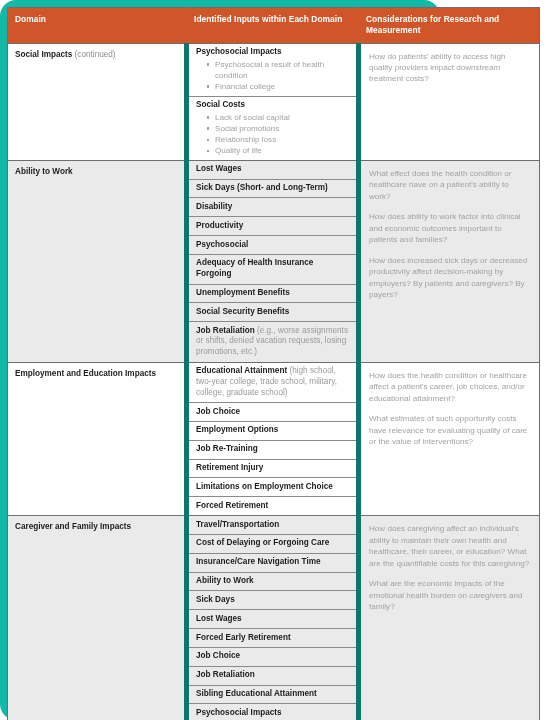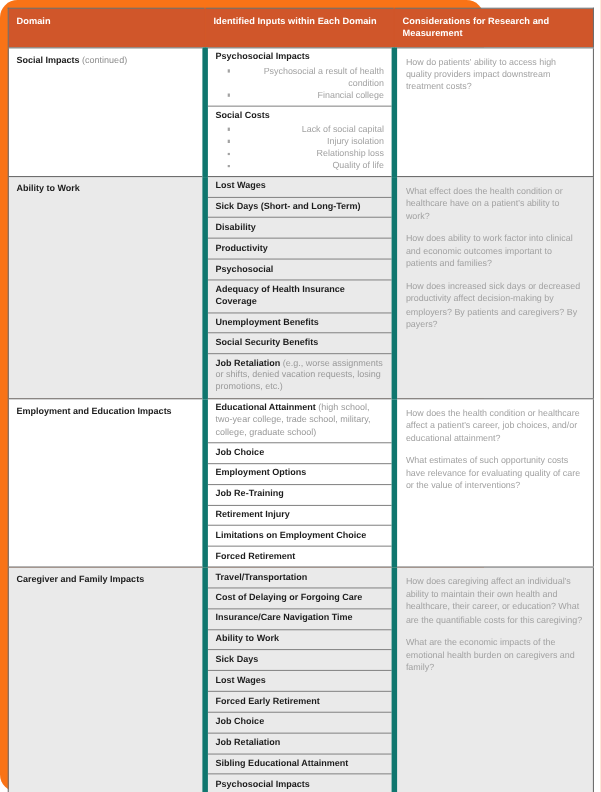--- a/index.html
+++ b/index.html
@@ -12,21 +12,21 @@
     height: 720px;
     font-family: "Liberation Sans", sans-serif;
     -webkit-font-smoothing: antialiased;
   }
   .page {
     width: 440px;
     height: 720px;
     box-sizing: border-box;
     padding: 7px 7px 7px 7px;
     position: relative;
-    background: #f97316;
+    background: #14b8a6;
     border-radius: 16px;
   }
   table.matrix {
     width: 532px;
     border-collapse: collapse;
     table-layout: fixed;
     border: 1px solid #6e6e6e;
   }
   col.c-domain   { width: 179px; }
   col.c-inputs   { width: 172px; }
@@ -95,21 +95,20 @@
     margin: 1px 0 0 0;
     padding: 0 0 0 11px;
   }
   ul.bullets li {
     position: relative;
     color: #a2a2a2;
     font-size: 8.1px;
     line-height: 1.37;
     padding-left: 8px;
     font-weight: normal;
-    text-align: right;
   }
   ul.bullets li::before {
     content: "";
     position: absolute;
     left: 0;
     top: 4.5px;
     width: 2.2px;
     height: 2.2px;
     background: #a2a2a2;
   }
@@ -156,21 +155,21 @@
             <div class="domain-cell"><span>Social Impacts</span><span class="muted"> (continued)</span></div>
           </td>
           <td>
             <div class="inputs-stack">
               <div class="input-item"><span class="strong">Psychosocial Impacts</span><ul class="bullets">
                   <li>Psychosocial a result of health condition</li>
                   <li>Financial college</li>
                 </ul></div>
               <div class="input-item"><span class="strong">Social Costs</span><ul class="bullets">
                   <li>Lack of social capital</li>
-                  <li>Injury isolation</li>
+                  <li>Social promotions</li>
                   <li>Relationship loss</li>
                   <li>Quality of life</li>
                 </ul></div>
             </div>
           </td>
           <td>
             <div class="consider-cell">
               <div class="consider-inner">
                 <p>How do patients' ability to access high quality providers impact downstream treatment costs?</p>
               </div>
@@ -181,21 +180,21 @@
           <td>
             <div class="domain-cell"><span>Ability to Work</span></div>
           </td>
           <td>
             <div class="inputs-stack">
               <div class="input-item"><span class="strong">Lost Wages</span></div>
               <div class="input-item"><span class="strong">Sick Days (Short- and Long-Term)</span></div>
               <div class="input-item"><span class="strong">Disability</span></div>
               <div class="input-item"><span class="strong">Productivity</span></div>
               <div class="input-item"><span class="strong">Psychosocial</span></div>
-              <div class="input-item"><span class="strong">Adequacy of Health Insurance Coverage</span></div>
+              <div class="input-item"><span class="strong">Adequacy of Health Insurance Forgoing</span></div>
               <div class="input-item"><span class="strong">Unemployment Benefits</span></div>
               <div class="input-item"><span class="strong">Social Security Benefits</span></div>
               <div class="input-item"><span class="strong">Job Retaliation</span><span class="muted"> (e.g., worse assignments or shifts, denied vacation requests, losing promotions, etc.)</span></div>
             </div>
           </td>
           <td>
             <div class="consider-cell">
               <div class="consider-inner">
                 <p>What effect does the health condition or healthcare have on a patient's ability to work?</p>
                 <p>How does ability to work factor into clinical and economic outcomes important to patients and families?</p>

